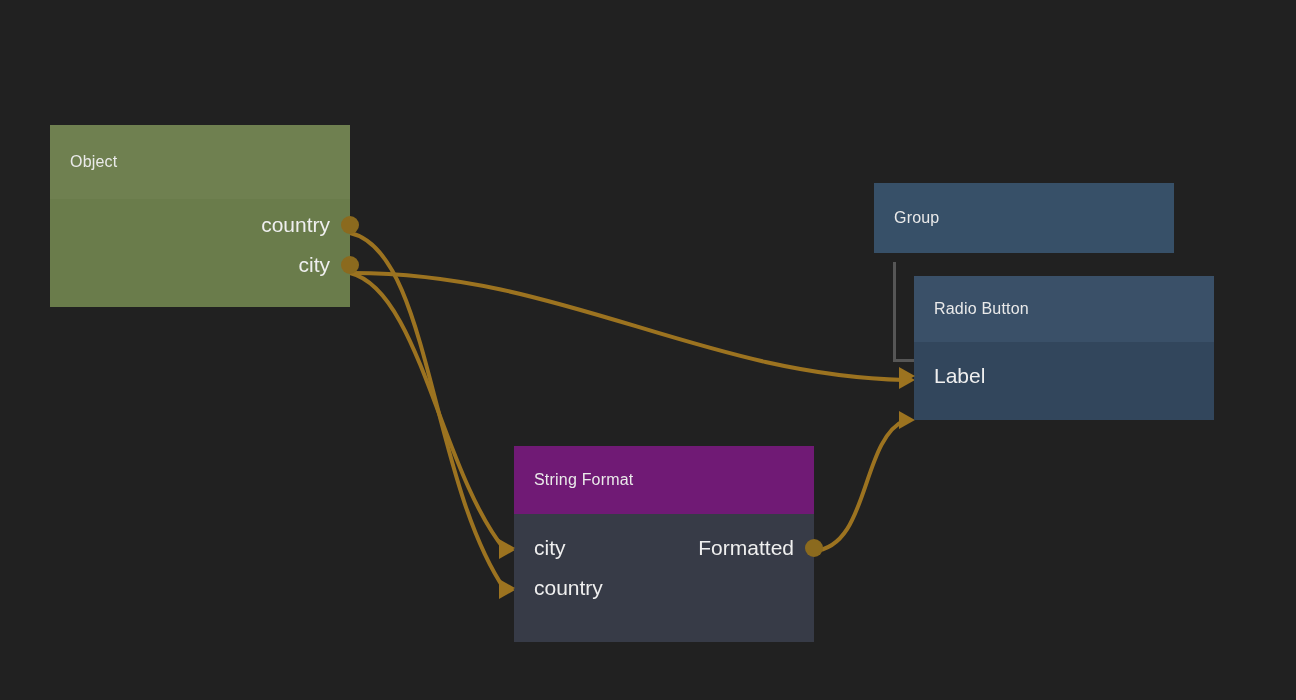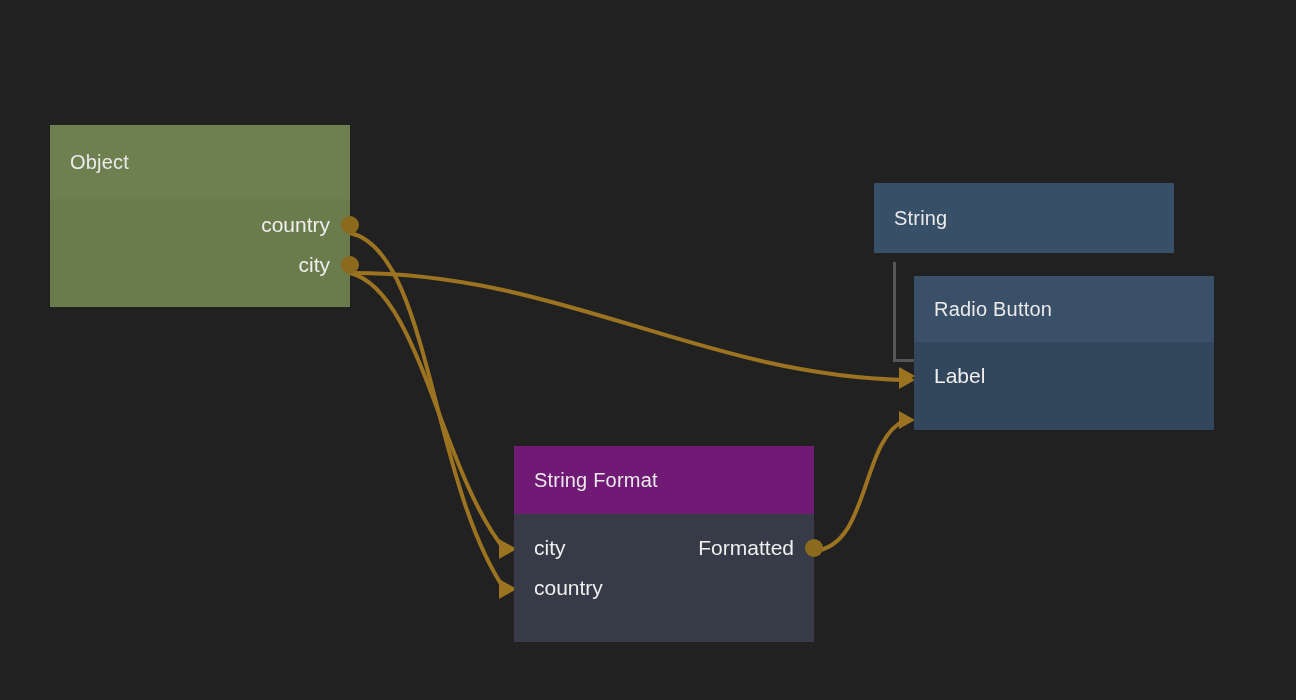--- a/index.html
+++ b/index.html
@@ -32,21 +32,21 @@
     box-sizing: border-box;
     overflow: visible;
   }
   .node-header {
     box-sizing: border-box;
     width: 100%;
     display: flex;
     align-items: center;
     padding: 0 20px;
     color: #eaeaea;
-    font-size: 20px;
+    font-size: 16px;
     letter-spacing: 0.2px;
     white-space: nowrap;
   }
   .node-body {
     box-sizing: border-box;
     width: 100%;
     position: relative;
   }
   .port-row {
     box-sizing: border-box;
@@ -109,21 +109,21 @@
     width: 26px;
     height: 100px;
     border-left: 3px solid #565656;
     border-bottom: 3px solid #565656;
     box-sizing: border-box;
   }
 
   
   #node-radio { left: 914px; top: 276px; width: 300px; }
   #node-radio .node-header { height: 66px; background: #3a5068; }
-  #node-radio .node-body   { background: #32465c; padding: 14px 0 34px 0; }
+  #node-radio .node-body   { background: #32465c; padding: 14px 0 24px 0; }
 
   
   #node-string { left: 514px; top: 446px; width: 300px; }
   #node-string .node-header { height: 68px; background: #701a75; }
   #node-string .node-body   { background: #373b47; padding: 14px 0 34px 0; }
 </style>
 </head>
 <body>
 
 <div id="canvas">
@@ -161,21 +161,21 @@
       </div>
       <div class="port-row out">
         <span>city</span>
         <span class="socket-out"></span>
       </div>
     </div>
   </div>
 
   <div class="node" id="node-group">
     <div class="node-header">
-      <span>String</span>
+      <span>Group</span>
     </div>
   </div>
 
   <div class="node" id="node-radio">
     <div class="node-header">
       <span>Radio Button</span>
     </div>
     <div class="node-body">
       <div class="port-row in">
         <span class="socket-in"></span>

